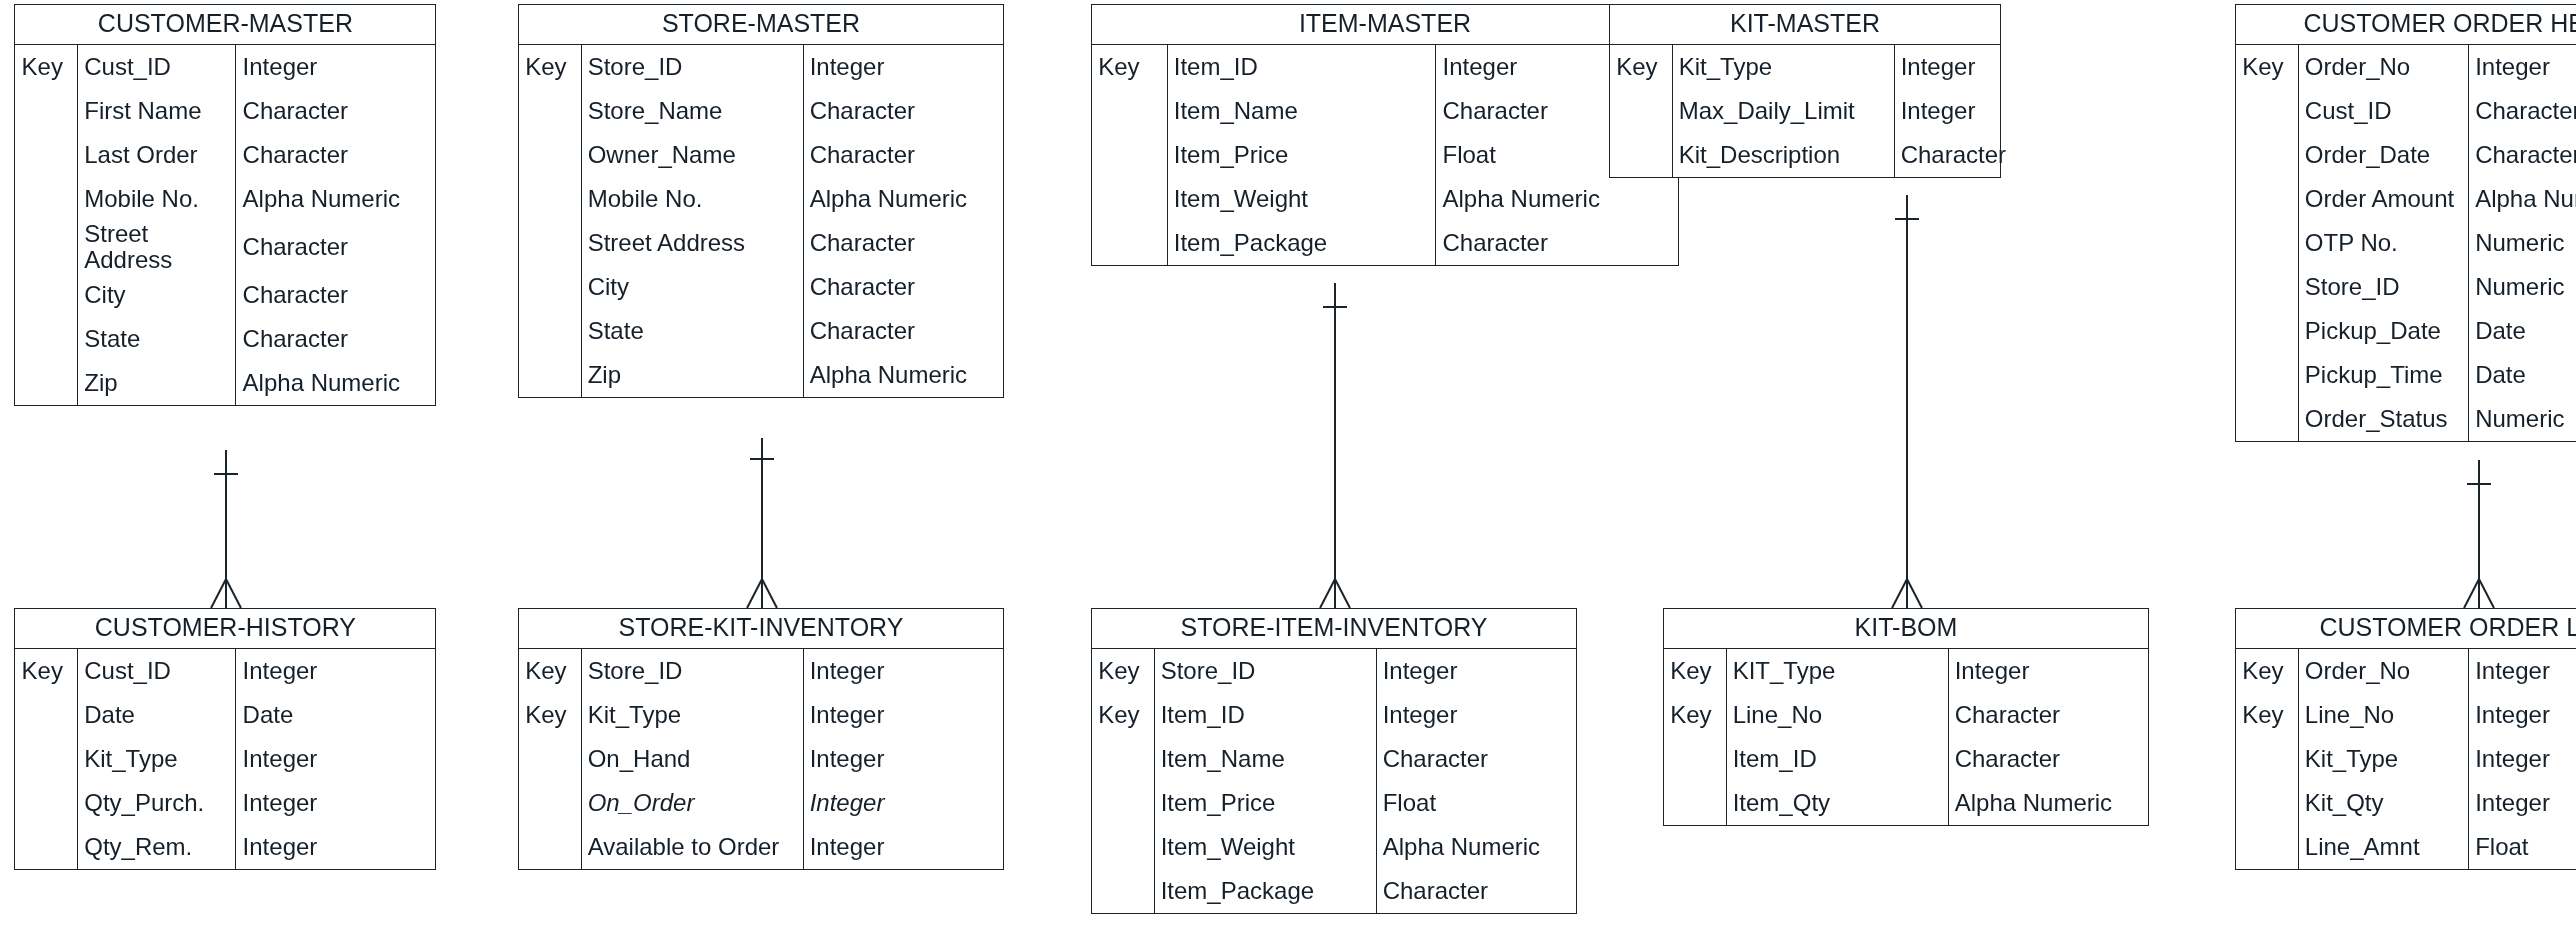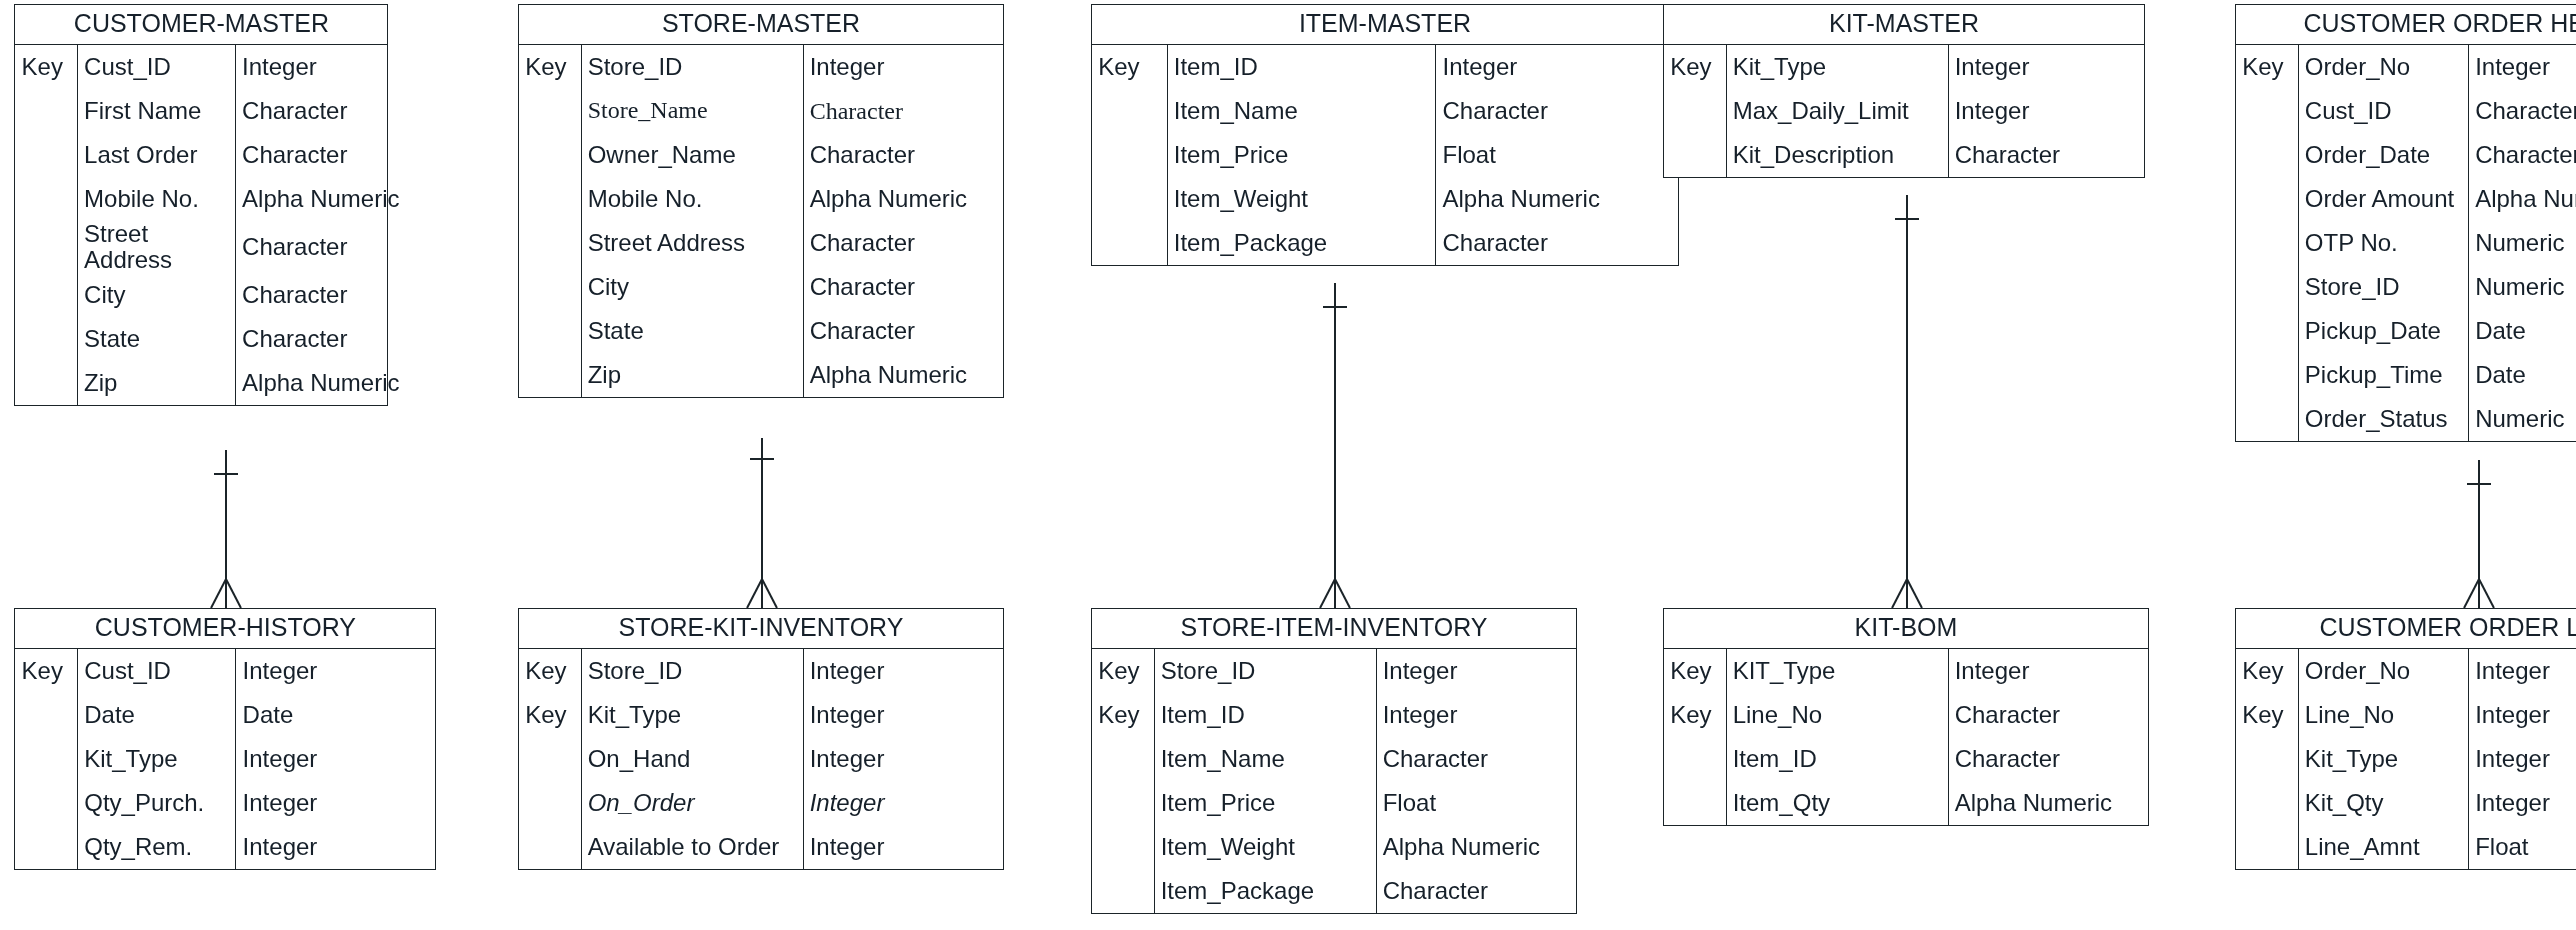--- a/index.html
+++ b/index.html
@@ -86,21 +86,21 @@
     width: 34px;
     height: 29px;
   }
   .rel-many svg { display: block; }
 </style>
 </head>
 <body>
 
 <div id="canvas">
   <div id="entities-layer">
-      <div class="entity" style="left: 14.4px; top: 4.1px; width: 374px;">
+      <div class="entity" style="left: 14.4px; top: 4.1px; width: 422px;">
         <div class="entity-title">CUSTOMER-MASTER</div>
         <table class="attr-table">
           <colgroup>
             <col style="width: 62px;">
             <col style="width: 158px;">
             <col style="width: 199px;">
           </colgroup>
           <tbody>
             <tr style="height: 44px;">
               <td class="col-key">Key</td>
@@ -152,21 +152,21 @@
             <col style="width: 62px;">
             <col style="width: 222px;">
             <col style="width: 200px;">
           </colgroup>
           <tbody>
             <tr style="height: 44px;">
               <td class="col-key">Key</td>
               <td class="col-name">Store_ID</td>
               <td class="col-type">Integer</td>
             </tr>
-            <tr style="height: 44px; font-family: Liberation Serif, serif;">
+            <tr style="height: 44px;">
               <td class="col-key"></td>
               <td class="col-name">Store_Name</td>
               <td class="col-type">Character</td>
             </tr>
             <tr style="height: 44px;">
               <td class="col-key"></td>
               <td class="col-name">Owner_Name</td>
               <td class="col-type">Character</td>
             </tr>
             <tr style="height: 44px;">
@@ -227,21 +227,21 @@
               <td class="col-type">Alpha Numeric</td>
             </tr>
             <tr style="height: 44px;">
               <td class="col-key"></td>
               <td class="col-name">Item_Package</td>
               <td class="col-type">Character</td>
             </tr>
           </tbody>
         </table>
       </div>
-      <div class="entity" style="left: 1663px; top: 4.1px; width: 482px;">
+      <div class="entity" style="left: 1609px; top: 4.1px; width: 392px;">
         <div class="entity-title">KIT-MASTER</div>
         <table class="attr-table">
           <colgroup>
             <col style="width: 62px;">
             <col style="width: 222px;">
             <col style="width: 200px;">
           </colgroup>
           <tbody>
             <tr style="height: 44px;">
               <td class="col-key">Key</td>

